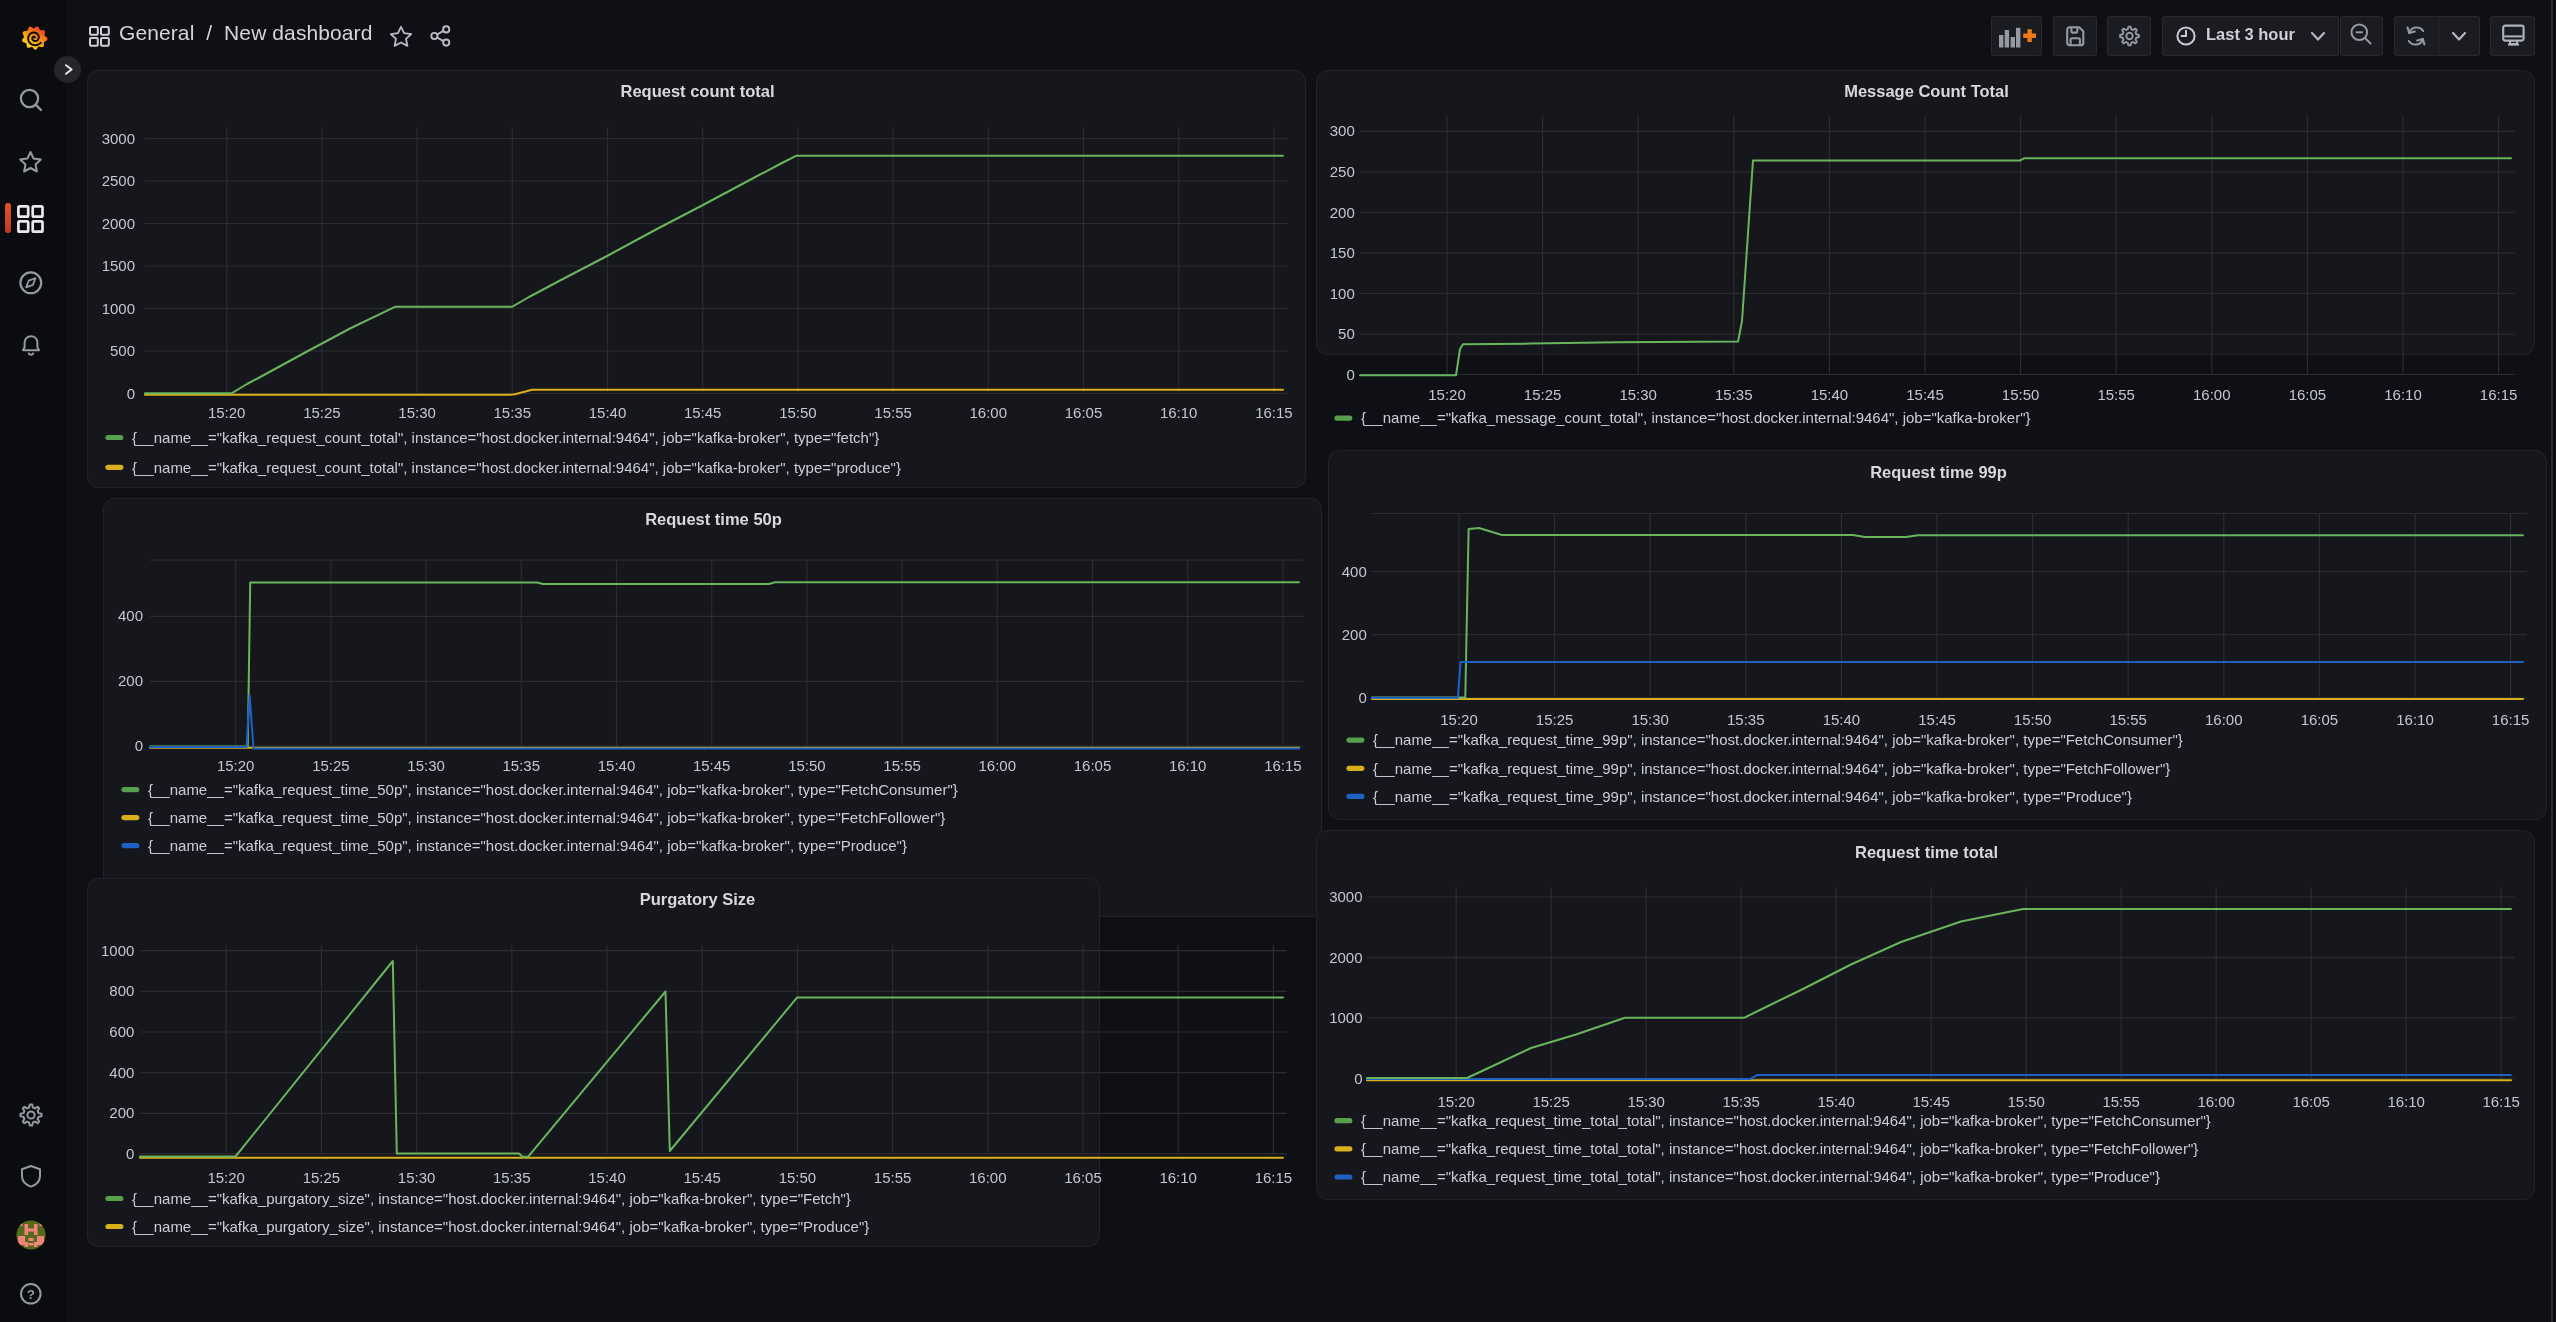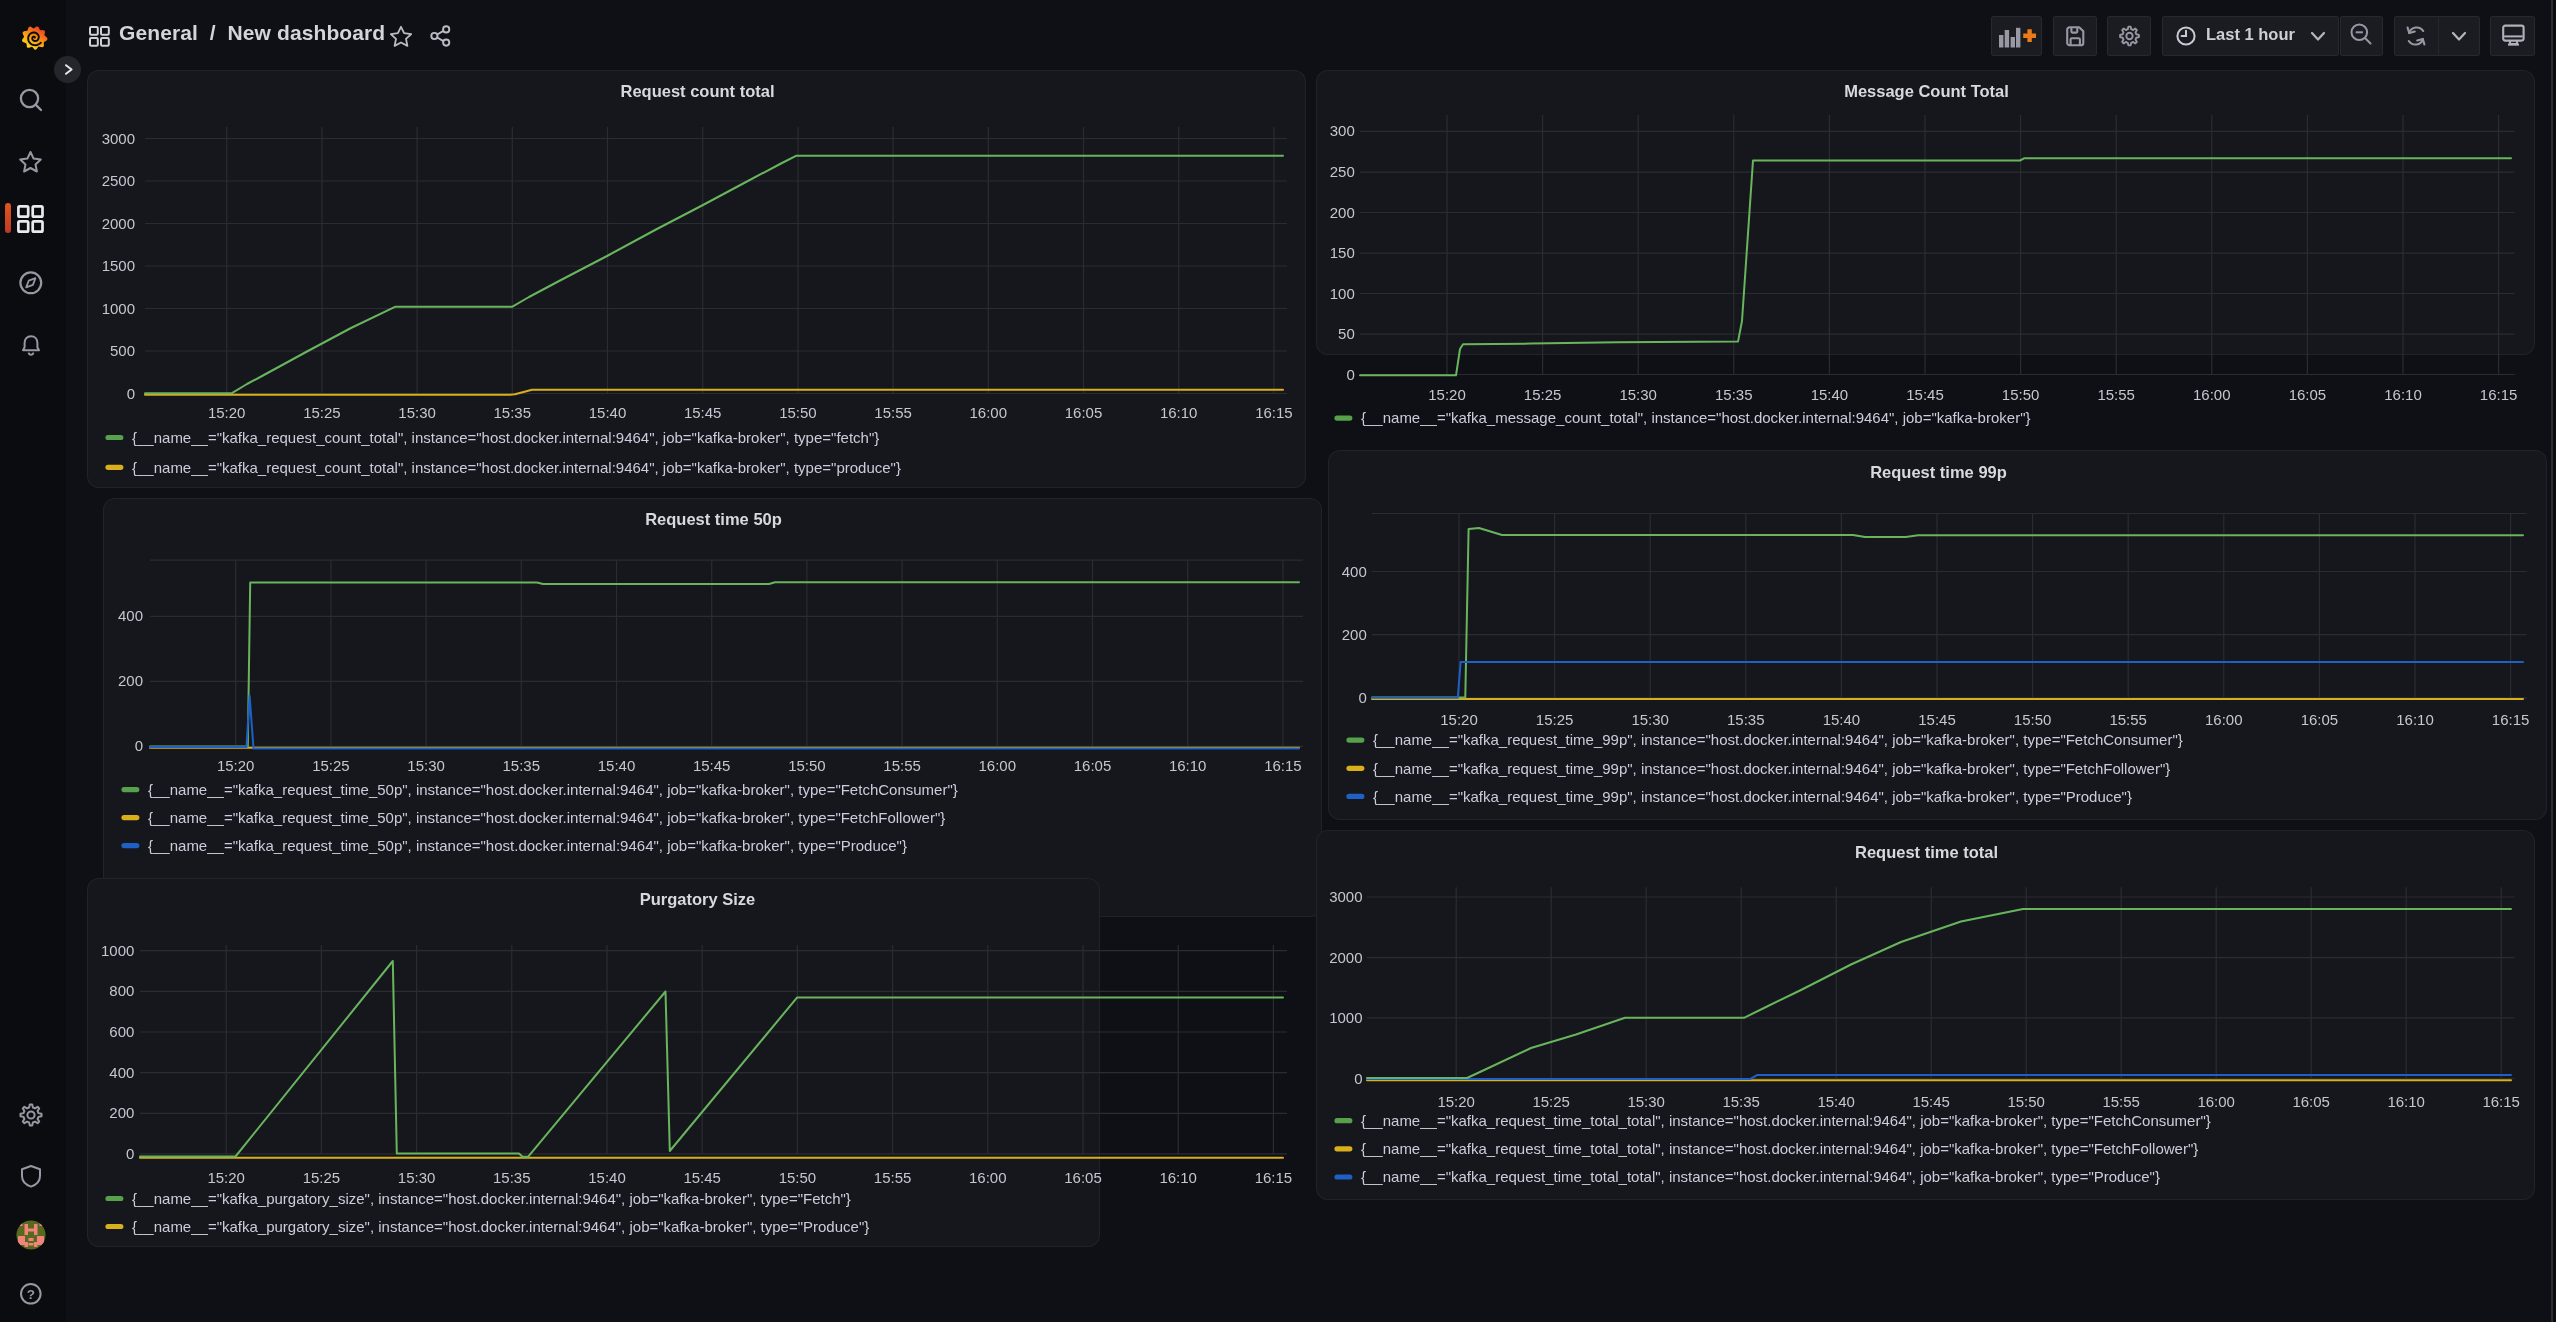--- a/index.html
+++ b/index.html
@@ -75,21 +75,21 @@
 <div style="position:absolute;left:54px;top:56px;width:27px;height:27px;border-radius:50%;background:#24262c"></div>
 <svg style="position:absolute;left:63px;top:63px" width="12" height="13" viewBox="0 0 12 13">
     <polyline points="3,2.2 8.6,6.5 3,10.8" fill="none" stroke="#e6e7ea" stroke-width="2" stroke-linecap="round" stroke-linejoin="round"></polyline>
   </svg>
 <svg style="position:absolute;left:89px;top:26px" width="21" height="21" viewBox="0 0 21 21">
     <rect x="1" y="1" width="7.8" height="7.8" rx="1.2" fill="none" stroke="#d0d1d8" stroke-width="2"></rect>
     <rect x="12" y="1" width="7.8" height="7.8" rx="1.2" fill="none" stroke="#d0d1d8" stroke-width="2"></rect>
     <rect x="1" y="12" width="7.8" height="7.8" rx="1.2" fill="none" stroke="#d0d1d8" stroke-width="2"></rect>
     <rect x="12" y="12" width="7.8" height="7.8" rx="1.2" fill="none" stroke="#d0d1d8" stroke-width="2"></rect>
   </svg>
-<div style="position:absolute;left:119px;top:21px;font-size:21px;font-weight:700;color:#d4d5da;letter-spacing:0.1px">General&nbsp; /&nbsp; New dashboard</div>
+<div style="position:absolute;left:119px;top:21px;font-size:21px;font-weight:400;color:#d4d5da;letter-spacing:0.1px">General&nbsp; /&nbsp; New dashboard</div>
 <svg style="position:absolute;left:389px;top:25px" width="24" height="23" viewBox="0 0 24 23">
     <path d="M12 1.8 L15.1 8.2 L22.2 9.1 L17 13.9 L18.4 20.9 L12 17.5 L5.6 20.9 L7 13.9 L1.8 9.1 L8.9 8.2 Z" fill="none" stroke="#babbc4" stroke-width="1.8" stroke-linejoin="round"></path>
   </svg>
 <svg style="position:absolute;left:430px;top:25px" width="21" height="22" viewBox="0 0 21 22">
     <circle cx="16.2" cy="4.4" r="3.1" fill="none" stroke="#babbc4" stroke-width="1.9"></circle>
     <circle cx="4.4" cy="11" r="3.1" fill="none" stroke="#babbc4" stroke-width="1.9"></circle>
     <circle cx="16.2" cy="17.6" r="3.1" fill="none" stroke="#babbc4" stroke-width="1.9"></circle>
     <line x1="7.2" y1="9.5" x2="13.4" y2="5.9" stroke="#babbc4" stroke-width="1.9"></line>
     <line x1="7.2" y1="12.5" x2="13.4" y2="16.1" stroke="#babbc4" stroke-width="1.9"></line>
   </svg>
@@ -114,21 +114,21 @@
     <path d="M4.6 19 L4.6 13.4 C4.6 12.7 5.1 12.2 5.8 12.2 L12.7 12.2 C13.4 12.2 13.9 12.7 13.9 13.4 L13.9 19" fill="none" stroke="#9698a3" stroke-width="2.1"></path>
   </svg>
 <svg style="position:absolute;left:2118px;top:25px" width="23" height="22" viewBox="0 0 23 22">
     <path fill="none" stroke="#9698a3" stroke-width="1.9" stroke-linejoin="round" d="M10.4 1.6 L12.6 1.6 L13.2 4.2 L15.1 5 L17.4 3.6 L18.9 5.1 L17.5 7.4 L18.3 9.3 L20.9 9.9 L20.9 12.1 L18.3 12.7 L17.5 14.6 L18.9 16.9 L17.4 18.4 L15.1 17 L13.2 17.8 L12.6 20.4 L10.4 20.4 L9.8 17.8 L7.9 17 L5.6 18.4 L4.1 16.9 L5.5 14.6 L4.7 12.7 L2.1 12.1 L2.1 9.9 L4.7 9.3 L5.5 7.4 L4.1 5.1 L5.6 3.6 L7.9 5 L9.8 4.2 Z"></path>
     <circle cx="11.5" cy="11" r="3.2" fill="none" stroke="#9698a3" stroke-width="1.9"></circle>
   </svg>
 <svg style="position:absolute;left:2176px;top:26px" width="20" height="20" viewBox="0 0 20 20">
     <circle cx="10" cy="10" r="8.6" fill="none" stroke="#c9cad3" stroke-width="2"></circle>
     <polyline points="10,4.8 10,10 5.6,10" fill="none" stroke="#c9cad3" stroke-width="2" stroke-linecap="round"></polyline>
   </svg>
-<div style="position:absolute;left:2206px;top:25px;font-size:16.5px;font-weight:bold;color:#cdced6">Last 1 hour</div>
+<div style="position:absolute;left:2206px;top:25px;font-size:16.5px;font-weight:bold;color:#cdced6">Last 3 hour</div>
 <svg style="position:absolute;left:2310px;top:30px" width="16" height="12" viewBox="0 0 16 12">
     <polyline points="2,3 8,9.5 14,3" fill="none" stroke="#b4b5bf" stroke-width="2.2" stroke-linecap="round" stroke-linejoin="round"></polyline>
   </svg>
 <svg style="position:absolute;left:2350px;top:23px" width="23" height="23" viewBox="0 0 23 23">
     <circle cx="9.3" cy="9.3" r="7.8" fill="none" stroke="#9698a3" stroke-width="2"></circle>
     <line x1="5.7" y1="9.3" x2="12.9" y2="9.3" stroke="#9698a3" stroke-width="2"></line>
     <line x1="15" y1="15" x2="20.5" y2="20.5" stroke="#9698a3" stroke-width="2" stroke-linecap="round"></line>
   </svg>
 <svg style="position:absolute;left:2405px;top:25px" width="22" height="22" viewBox="0 0 22 22">
     <path d="M4.1 7.9 A 7.9 7.9 0 0 1 18.2 6.0" fill="none" stroke="#9698a3" stroke-width="2.1" stroke-linecap="round"></path>

